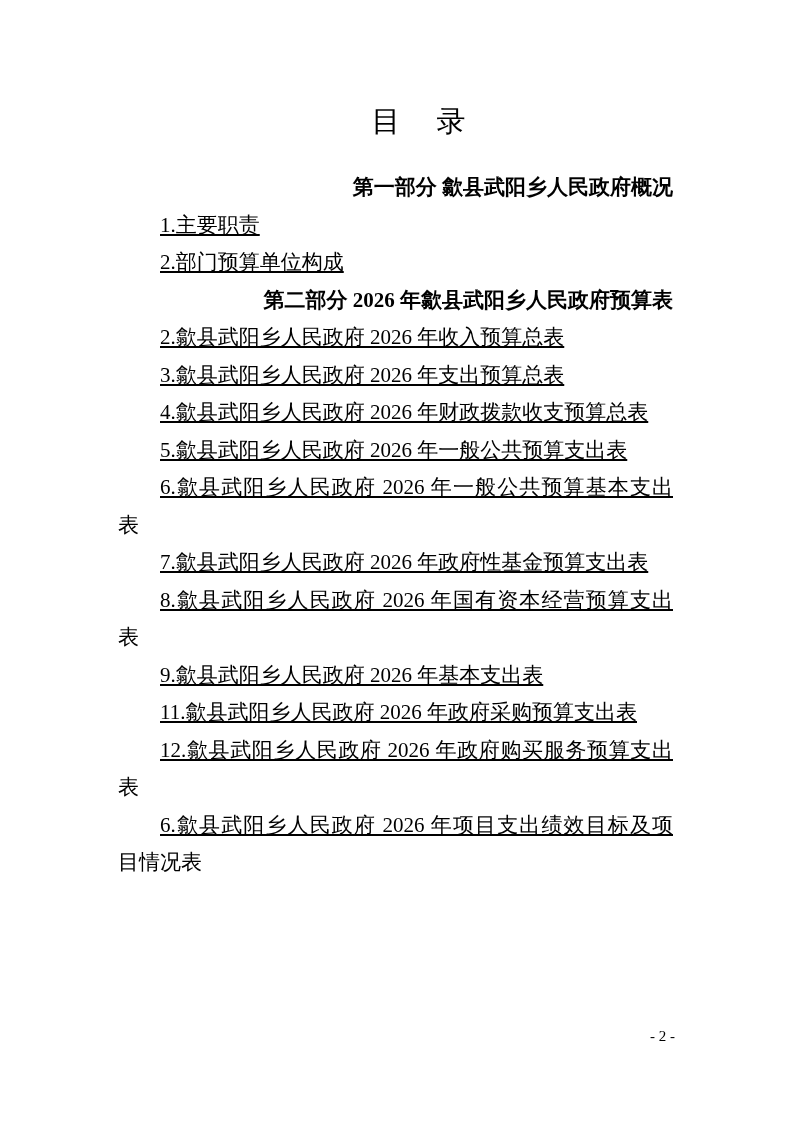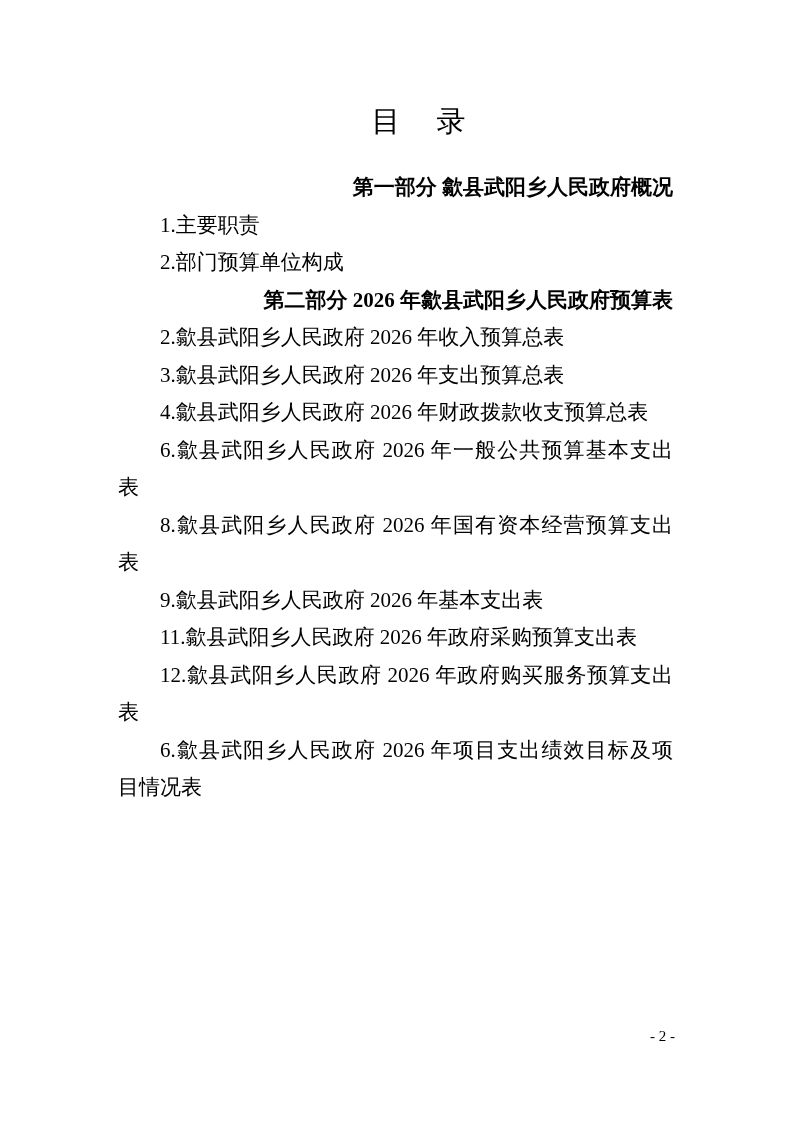--- a/index.html
+++ b/index.html
@@ -46,20 +46,21 @@
     line-height: 37.5px;
     white-space: nowrap;
   }
   .line.heading {
     font-weight: bold;
     text-indent: 42px;
     text-align: right;
   }
   .line.first {
     text-indent: 42px;
+    text-decoration: underline;
   }
   .line.cont {
     text-indent: 0;
   }
   .line.stretch {
     white-space: normal;
     text-align: justify;
     text-align-last: justify;
   }
   .page-number {
@@ -83,22 +84,24 @@
   </div>
 
   <div class="toc">
       <div class="line heading">第一部分 歙县武阳乡人民政府概况</div>
       <div class="line first">1.主要职责</div>
       <div class="line first">2.部门预算单位构成</div>
       <div class="line heading">第二部分 2026 年歙县武阳乡人民政府预算表</div>
       <div class="line first">2.歙县武阳乡人民政府 2026 年收入预算总表</div>
       <div class="line first">3.歙县武阳乡人民政府 2026 年支出预算总表</div>
       <div class="line first">4.歙县武阳乡人民政府 2026 年财政拨款收支预算总表</div>
+      <div class="line first">5.歙县武阳乡人民政府 2026 年一般公共预算支出表</div>
       <div class="line first stretch">6.歙县武阳乡人民政府 2026 年一般公共预算基本支出</div>
       <div class="line cont">表</div>
+      <div class="line first">7.歙县武阳乡人民政府 2026 年政府性基金预算支出表</div>
       <div class="line first stretch">8.歙县武阳乡人民政府 2026 年国有资本经营预算支出</div>
       <div class="line cont">表</div>
       <div class="line first">9.歙县武阳乡人民政府 2026 年基本支出表</div>
       <div class="line first">11.歙县武阳乡人民政府 2026 年政府采购预算支出表</div>
       <div class="line first stretch">12.歙县武阳乡人民政府 2026 年政府购买服务预算支出</div>
       <div class="line cont">表</div>
       <div class="line first stretch">6.歙县武阳乡人民政府 2026 年项目支出绩效目标及项</div>
       <div class="line cont">目情况表</div>
     </div>
 

